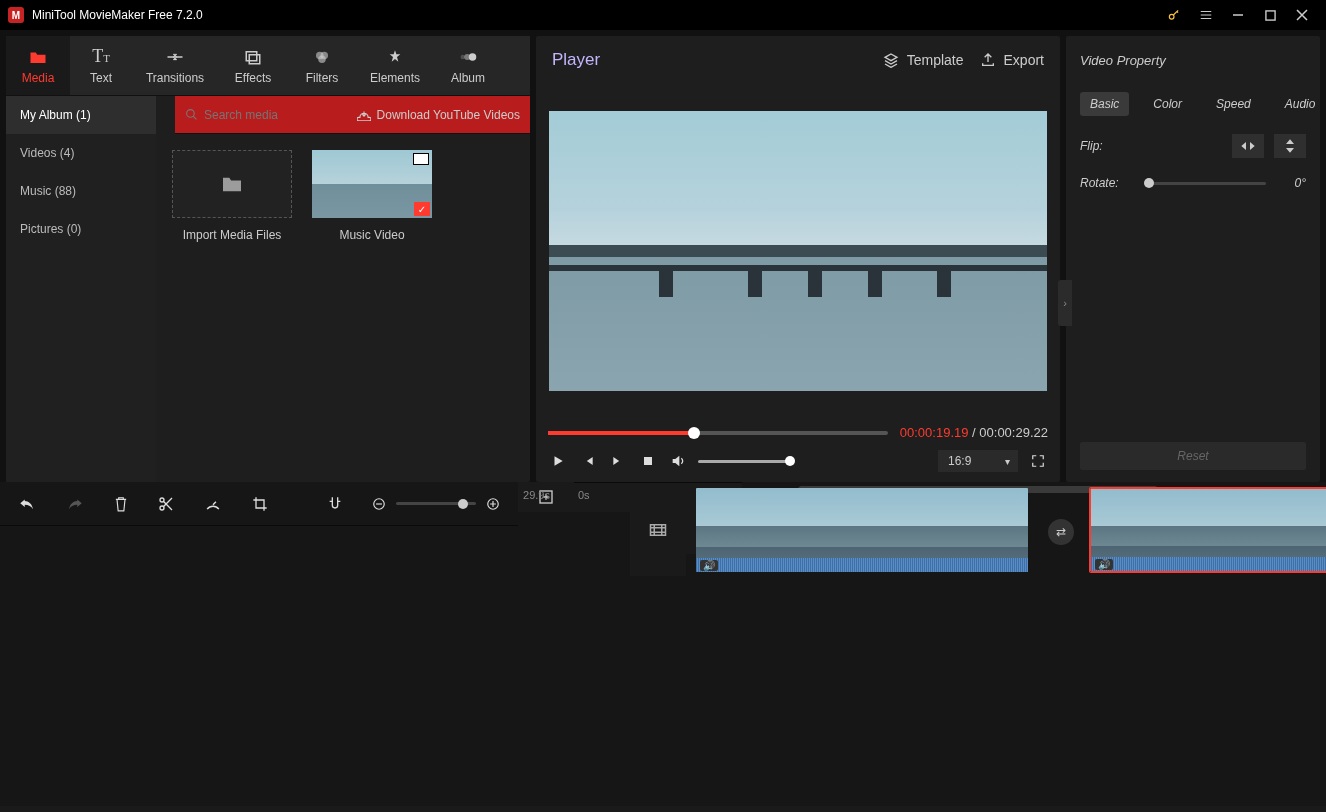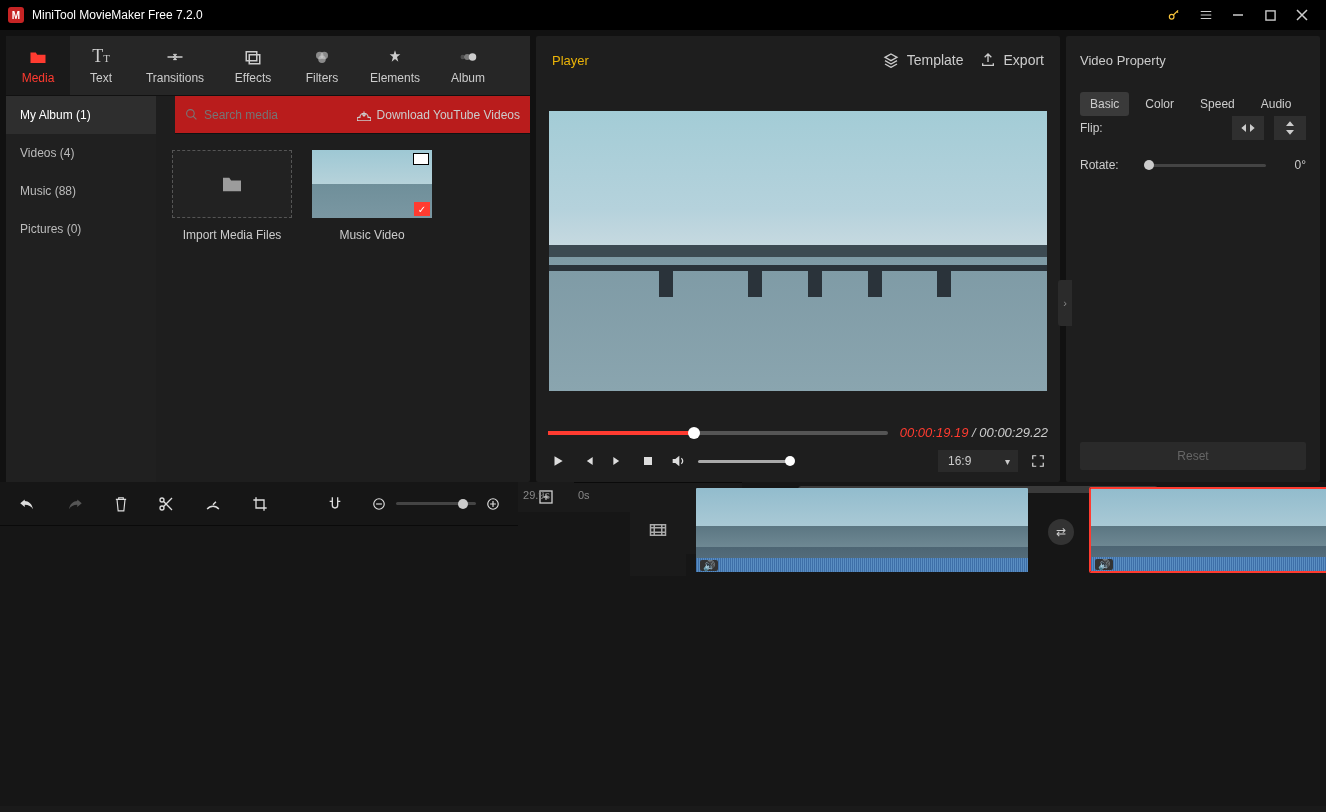--- a/index.html
+++ b/index.html
@@ -44,21 +44,21 @@
   background: #111;
 }
 .panel {
   background: #1e1e1e;
   border-radius: 2px;
   display: flex;
   flex-direction: column;
 }
 .left-panel { width: 524px; }
 .center-panel { flex: 1; }
-.right-panel { width: 254px; }
+.right-panel { width: 254px; font-style: italic; }
 
 .left-toolbar {
   display: flex;
   background: #262626;
   height: 60px;
   border-bottom: 1px solid #111;
 }
 .tool-btn {
   display: flex; flex-direction: column; align-items: center; justify-content: center;
   gap: 4px; color: #ccc; font-size: 12px;
@@ -103,21 +103,21 @@
 }
 .media-thumb-clip .chk {
   position:absolute; bottom:2px; right:2px; width:16px; height:14px; background:#ff3b30;
   color:#fff; display:flex; align-items:center; justify-content:center; font-size:10px;
 }
 .media-label { font-size:12px; color:#ccc; text-align:center;}
 
 .player-header {
   height: 48px; display:flex; align-items:center; padding: 0 16px; gap:16px;
 }
-.player-title { font-size:13px; color:#eab308;}
+.player-title { font-size:17px; color:#c4b5fd;}
 .ph-spacer {flex:1;}
 .ph-btn { display:flex; align-items:center; gap:8px; color:#ccc; font-size:14px; cursor:pointer;}
 
 .player-body { flex:1; display:flex; align-items:center; justify-content:center;}
 .video-frame {
   width: 498px; height: 280px;
   background: linear-gradient(to bottom,
     #a3ccd6 0%, #b5d2dc 35%, #c6d9e0 48%,
     #3c4a52 48%, #3c4a52 52%,
     #7e9aa5 52%, #8aa5af 100%);
@@ -127,38 +127,38 @@
   position:absolute; left:0; right:0; top:55%; height:6px; background:#2a333a;
 }
 .video-frame .pylon {
   position:absolute; top:56%; width:14px; height:30px; background:#2a333a;
 }
 .player-controls { padding: 8px 12px 10px; }
 .seek-row { display:flex; align-items:center; gap:12px; }
 .seek-bar { flex:1; height:4px; background:#555; position:relative; border-radius:2px;}
 .seek-fill { position:absolute; left:0; top:0; bottom:0; width:43%; background:#ff3b30;}
 .seek-thumb { position:absolute; left:43%; top:50%; width:12px; height:12px; background:#fff; border-radius:50%; transform:translate(-50%,-50%);}
-.timecode { font-size:13px;font-style:italic; }
+.timecode { font-size:13px; }
 .tc-cur { color:#ff3b30; }
 .tc-sep, .tc-dur { color:#ccc; }
 .ctrl-row { display:flex; align-items:center; gap:10px; margin-top:10px;}
 .ctrl-btn { width:20px; height:20px; color:#ddd; cursor:pointer; display:flex; align-items:center; justify-content:center;}
 .vol-bar { width:92px; height:3px; background:#aaa; border-radius:2px; position:relative;}
 .vol-bar .vthumb { position:absolute; right:0; top:50%; width:10px; height:10px; background:#fff; border-radius:50%; transform:translate(50%,-50%);}
 .ctrl-spacer { flex:1; }
 .aspect-sel {
   background:#2a2a2a; color:#ccc; border:none; padding:4px 24px 4px 10px; font-size:12px;
   appearance:none; position:relative; width:80px;
 }
 .aspect-wrap { position:relative; display:flex; align-items:center;}
 .aspect-wrap::after { content:"▾"; position:absolute; right:8px; color:#ccc; pointer-events:none; font-size:10px;}
 
 .prop-header { height:48px; display:flex; align-items:center; padding:0 14px; font-size:13px; color:#ccc;}
 .prop-body { padding: 8px 14px; }
-.tabs-row { display:flex; gap:6px; align-items:center;text-align:center;}
+.tabs-row { display:flex; gap:14px; margin-bottom:18px; align-items:center;text-align:center;}
 .tab-chip { font-size:12px; color:#ccc; cursor:pointer; padding:5px 10px; border-radius:3px;}
 .tab-chip.active { background:#3a3a3a; }
 .prop-row { display:flex; align-items:center; gap:10px; margin-bottom:18px; font-size:12px;}
 .prop-label { width:54px; color:#ccc;}
 .flip-btn { width:32px; height:24px; background:#2f2f2f; display:flex; align-items:center; justify-content:center; cursor:pointer; color:#ccc; font-size:13px;}
 .rotate-slider { flex:1; height:3px; background:#444; position:relative; border-radius:2px;}
 .rotate-slider .rthumb { position:absolute; left:0; top:50%; width:10px; height:10px; background:#ccc; border-radius:50%; transform:translate(0,-50%);}
 .rotate-val { width:30px; text-align:right;}
 .side-tab { position:absolute; right:254px; top:280px; width:14px; height:46px; background:#2b2b2b; display:flex; align-items:center; justify-content:center; color:#888; border-radius:3px 0 0 3px; cursor:pointer; font-size:11px;}
 .reset-btn {

